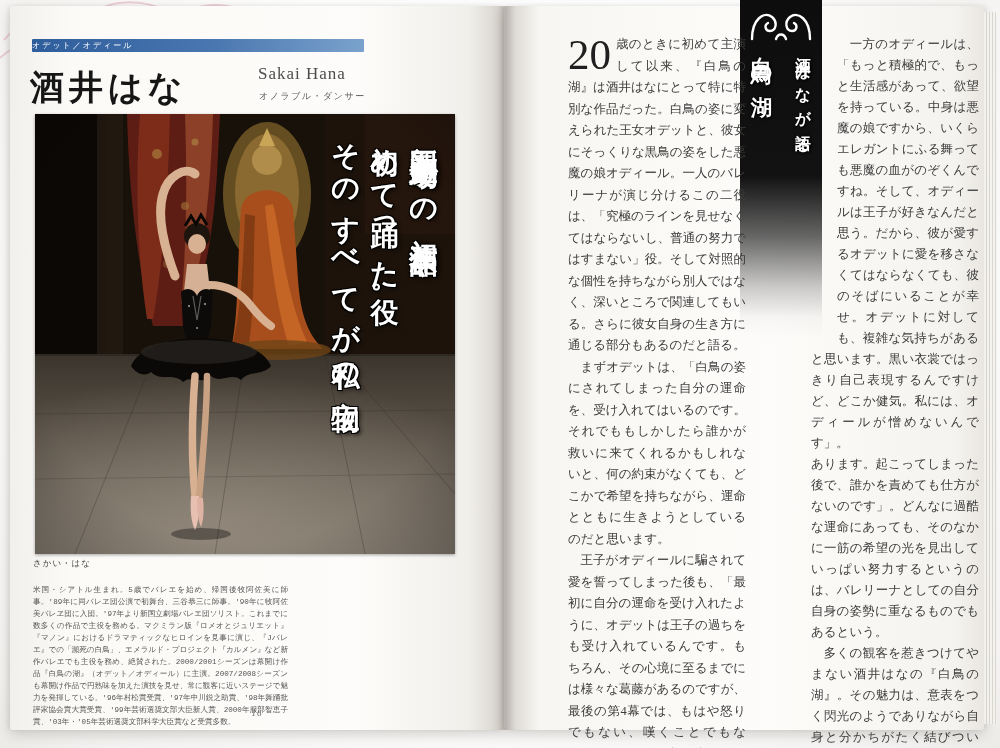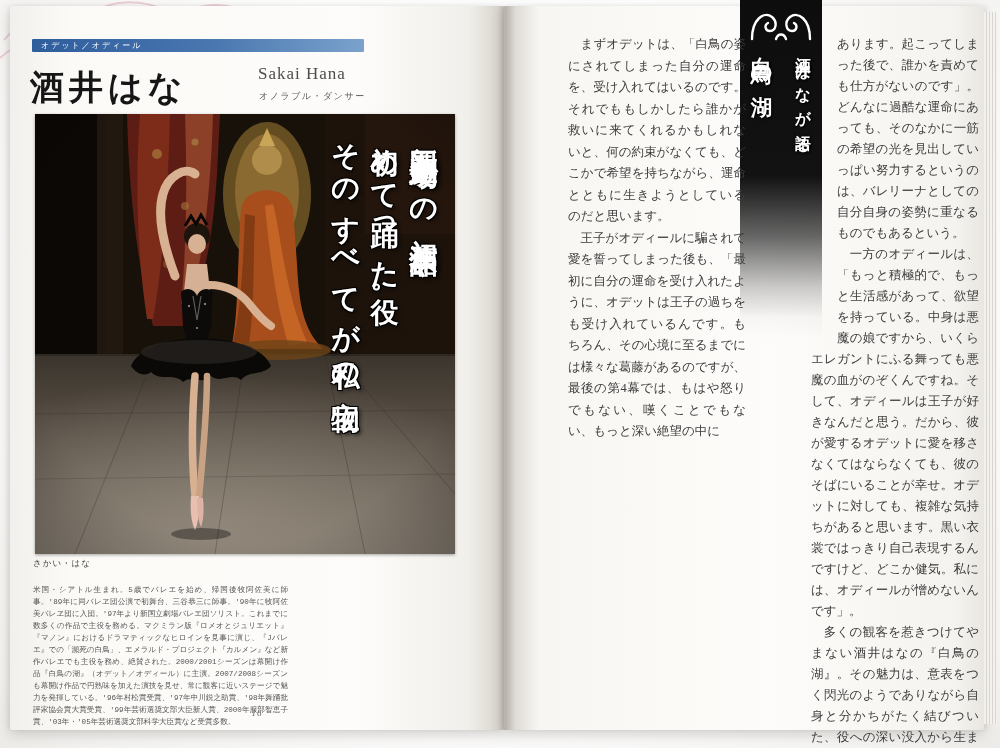--- a/index.html
+++ b/index.html
@@ -18,21 +18,21 @@
     box-shadow:0 4px 14px rgba(60,50,40,.22), 2px 0 4px rgba(0,0,0,.06);}
   .gutter{position:absolute;left:468px;top:6px;width:72px;height:724px;pointer-events:none;
     background:linear-gradient(90deg,rgba(0,0,0,0) 0%,rgba(100,88,75,.14) 42%,rgba(70,60,52,.30) 52%,rgba(100,88,75,.10) 66%,rgba(0,0,0,0) 100%);}
   .page-stack{position:absolute;right:3px;top:12px;width:13px;height:712px;border-radius:0 3px 3px 0;
     background:repeating-linear-gradient(90deg,#f5f3ef 0 2px,#d6d2cb 2px 3px);opacity:.9;}
 
   
   .catbar{position:absolute;left:22px;top:33px;width:332px;height:13px;
     background:linear-gradient(90deg,#2e5d9c 0%,#4a77b0 55%,#7aa2cc 100%);
     border-radius:1px;display:flex;align-items:center;}
-  .catbar span{color:#ffffff;font-size:8px;letter-spacing:2px;padding-left:9px;
+  .catbar span{color:#ffffff;font-size:8px;letter-spacing:2px;
     font-family:"Liberation Sans","DejaVu Sans",sans-serif;white-space:nowrap;}
   .title{position:absolute;left:20px;top:42px;font-size:34px;font-weight:600;color:#161616;
     letter-spacing:5px;line-height:1;}
   .romaji{position:absolute;left:248px;top:58px;font-size:17px;color:#4c4c4c;letter-spacing:1px;}
   .role{position:absolute;left:249px;top:84px;font-size:9px;color:#5a5a5a;letter-spacing:1.5px;
     font-family:"Liberation Sans","DejaVu Sans",sans-serif;}
   .photo{position:absolute;left:25px;top:108px;width:420px;height:440px;overflow:hidden;
     background:#17120e;box-shadow:0 1px 3px rgba(0,0,0,.35);}
   .vh{position:absolute;writing-mode:vertical-rl;text-orientation:upright;
     color:#ffffff;font-weight:700;font-size:28px;letter-spacing:4px;line-height:1.15;
@@ -203,28 +203,29 @@
             <path d="M6,34 C6,14 18,6 26,12 C32,17 30,26 24,26 C19,26 18,20 22,18"></path>
             <path d="M64,34 C64,14 52,6 44,12 C38,17 40,26 46,26 C51,26 52,20 48,18"></path>
             <path d="M30,34 C32,28 38,28 40,34"></path>
           </g>
         </svg>
         <div class="bvt banner-sub">酒井はなが語る</div>
         <div class="bvt banner-main">白鳥の湖</div>
       </div>
 
       <div class="col col1">
+        <p><span class="dropcap">20</span><span>歳のときに初めて主演して以来、『白鳥の湖』は酒井はなにとって特に特別な作品だった。白鳥の姿に変えられた王女オデットと、彼女にそっくりな黒鳥の姿をした悪魔の娘オディール。一人のバレリーナが演じ分けるこの二役は、「究極のラインを見せなくてはならないし、普通の努力ではすまない」役。そして対照的な個性を持ちながら別人ではなく、深いところで関連してもいる。さらに彼女自身の生き方に通じる部分もあるのだと語る。</span></p>
         <p>　まずオデットは、「白鳥の姿にされてしまった自分の運命を、受け入れてはいるのです。それでももしかしたら誰かが救いに来てくれるかもしれないと、何の約束がなくても、どこかで希望を持ちながら、運命とともに生きようとしているのだと思います。</p>
         <p>　王子がオディールに騙されて愛を誓ってしまった後も、「最初に自分の運命を受け入れたように、オデットは王子の過ちをも受け入れているんです。もちろん、その心境に至るまでには様々な葛藤があるのですが、最後の第4幕では、もはや怒りでもない、嘆くことでもない、もっと深い絶望の中に</p>
       </div>
 
       <div class="col col2">
         <div class="wrapspacer"></div>
+        <p>　一方のオディールは、「もっと積極的で、もっと生活感があって、欲望を持っている。中身は悪魔の娘ですから、いくらエレガントにふる舞っても悪魔の血がのぞくんですね。そして、オディールは王子が好きなんだと思う。だから、彼が愛するオデットに愛を移さなくてはならなくても、彼のそばにいることが幸せ。オデットに対しても、複雑な気持ちがあると思います。黒い衣裳ではっきり自己表現するんですけど、どこか健気。私には、オディールが憎めないんです」。</p>
         <p>あります。起こってしまった後で、誰かを責めても仕方がないのです」。どんなに過酷な運命にあっても、そのなかに一筋の希望の光を見出していっぱい努力するというのは、バレリーナとしての自分自身の姿勢に重なるものでもあるという。</p>
-        <p>　一方のオディールは、「もっと積極的で、もっと生活感があって、欲望を持っている。中身は悪魔の娘ですから、いくらエレガントにふる舞っても悪魔の血がのぞくんですね。そして、オディールは王子が好きなんだと思う。だから、彼が愛するオデットに愛を移さなくてはならなくても、彼のそばにいることが幸せ。オデットに対しても、複雑な気持ちがあると思います。黒い衣裳ではっきり自己表現するんですけど、どこか健気。私には、オディールが憎めないんです」。</p>
         <p>　多くの観客を惹きつけてやまない酒井はなの『白鳥の湖』。その魅力は、意表をつく閃光のようでありながら自身と分かちがたく結びついた、役への深い没入から生まれるのだと実感させられる。</p>
 
       </div>
 
     </div>
 
     <div class="gutter"></div>
     <div class="page-stack"></div>
   </div>
 </div>

